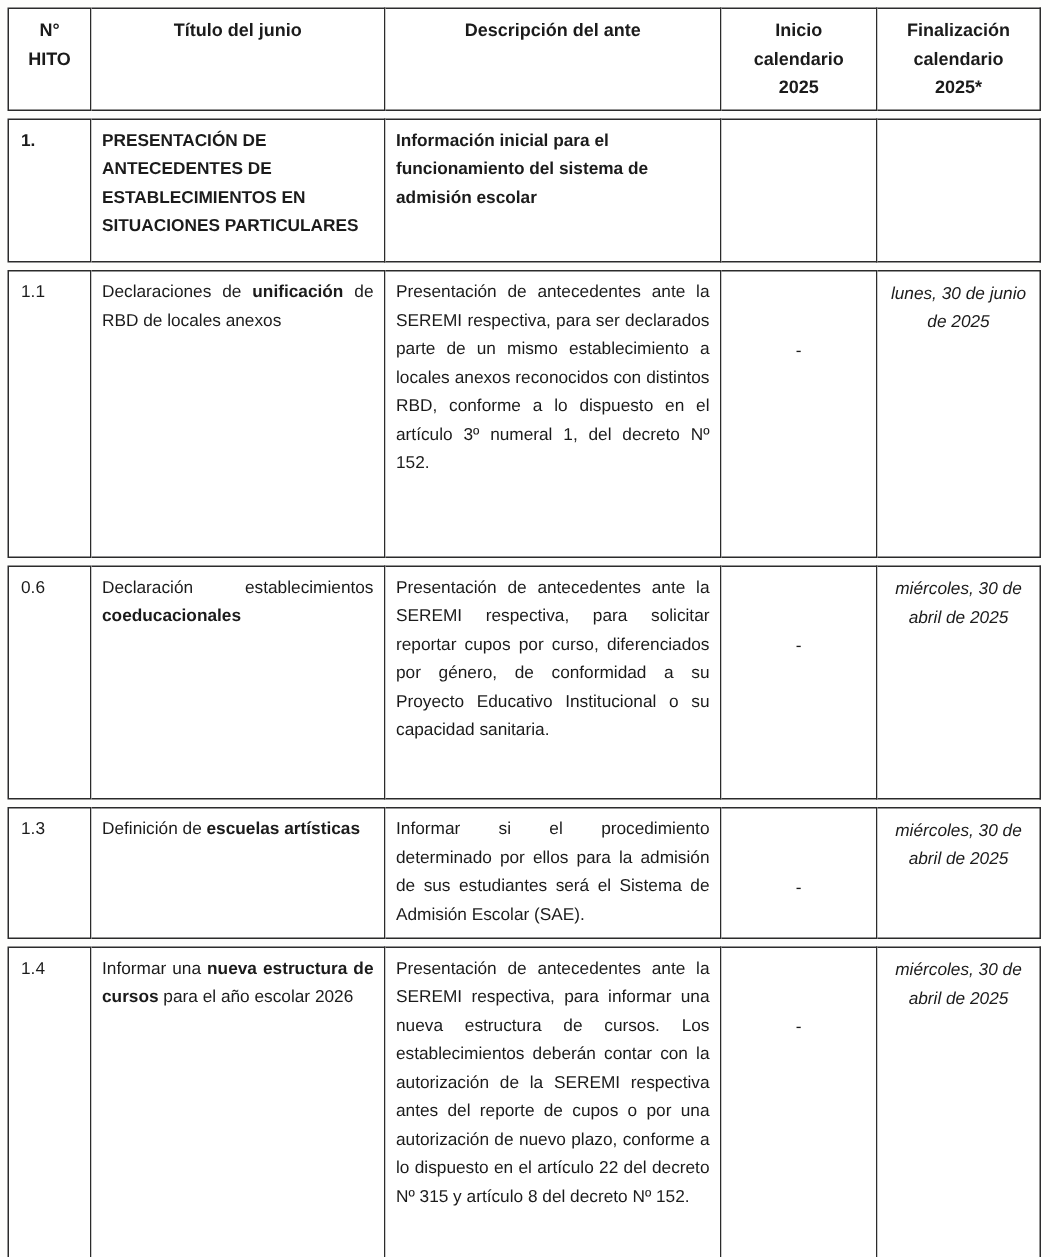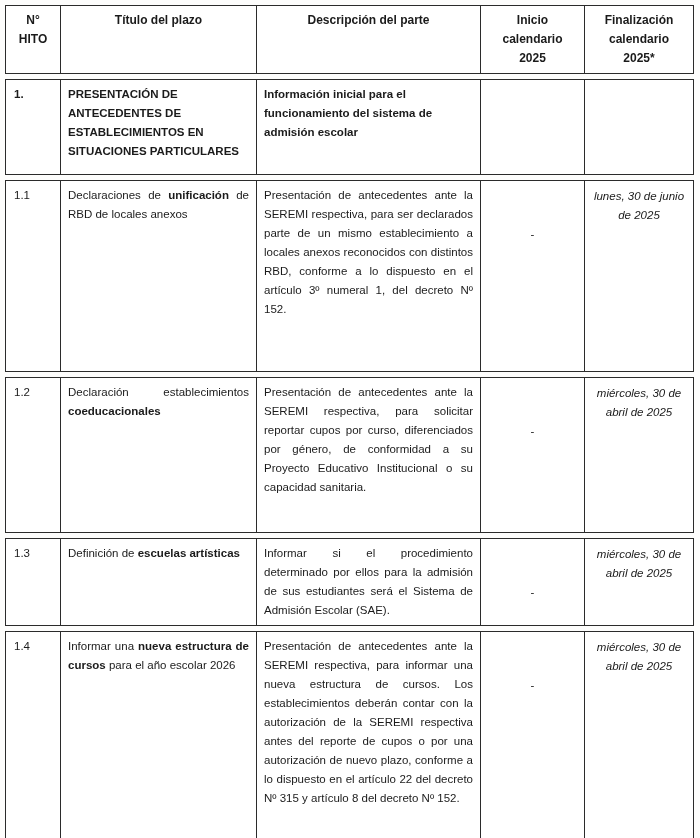--- a/index.html
+++ b/index.html
@@ -69,43 +69,43 @@
     <colgroup>
       <col style="width:56px">
       <col style="width:196px">
       <col style="width:224px">
       <col style="width:104px">
       <col style="width:109px">
     </colgroup>
     <thead>
       <tr>
           <th>N°<br>HITO</th>
-          <th>Título del plazo</th>
-          <th>Descripción del parte</th>
+          <th>Título del junio</th>
+          <th>Descripción del ante</th>
           <th>Inicio<br>calendario 2025</th>
           <th>Finalización<br>calendario<br>2025*</th>
         </tr>
     </thead>
     <tbody>
         <tr class="bold-row">
           <td class="col-num">1.</td>
           <td class="col-titulo"><b>PRESENTACIÓN DE ANTECEDENTES DE ESTABLECIMIENTOS EN SITUACIONES PARTICULARES</b></td>
           <td class="col-desc"><b>Información inicial para el funcionamiento del sistema de admisión escolar</b></td>
           <td class="col-inicio"></td>
           <td class="col-fin"></td>
         </tr>
         <tr>
           <td class="col-num">1.1</td>
           <td class="col-titulo">Declaraciones de <b>unificación</b> de RBD de locales anexos</td>
           <td class="col-desc">Presentación de antecedentes ante la SEREMI respectiva, para ser declarados parte de un mismo establecimiento a locales anexos reconocidos con distintos RBD, conforme a lo dispuesto en el artículo 3º numeral 1, del decreto Nº 152.</td>
           <td class="col-inicio">-</td>
           <td class="col-fin">lunes, 30 de junio de 2025</td>
         </tr>
         <tr>
-          <td class="col-num">1.2</td>
+          <td class="col-num">0.6</td>
           <td class="col-titulo">Declaración establecimientos <b>coeducacionales</b></td>
           <td class="col-desc">Presentación de antecedentes ante la SEREMI respectiva, para solicitar reportar cupos por curso, diferenciados por género, de conformidad a su Proyecto Educativo Institucional o su capacidad sanitaria.</td>
           <td class="col-inicio">-</td>
           <td class="col-fin">miércoles, 30 de abril de 2025</td>
         </tr>
         <tr>
           <td class="col-num">1.3</td>
           <td class="col-titulo">Definición de <b>escuelas artísticas</b></td>
           <td class="col-desc">Informar si el procedimiento determinado por ellos para la admisión de sus estudiantes será el Sistema de Admisión Escolar (SAE).</td>
           <td class="col-inicio">-</td>

